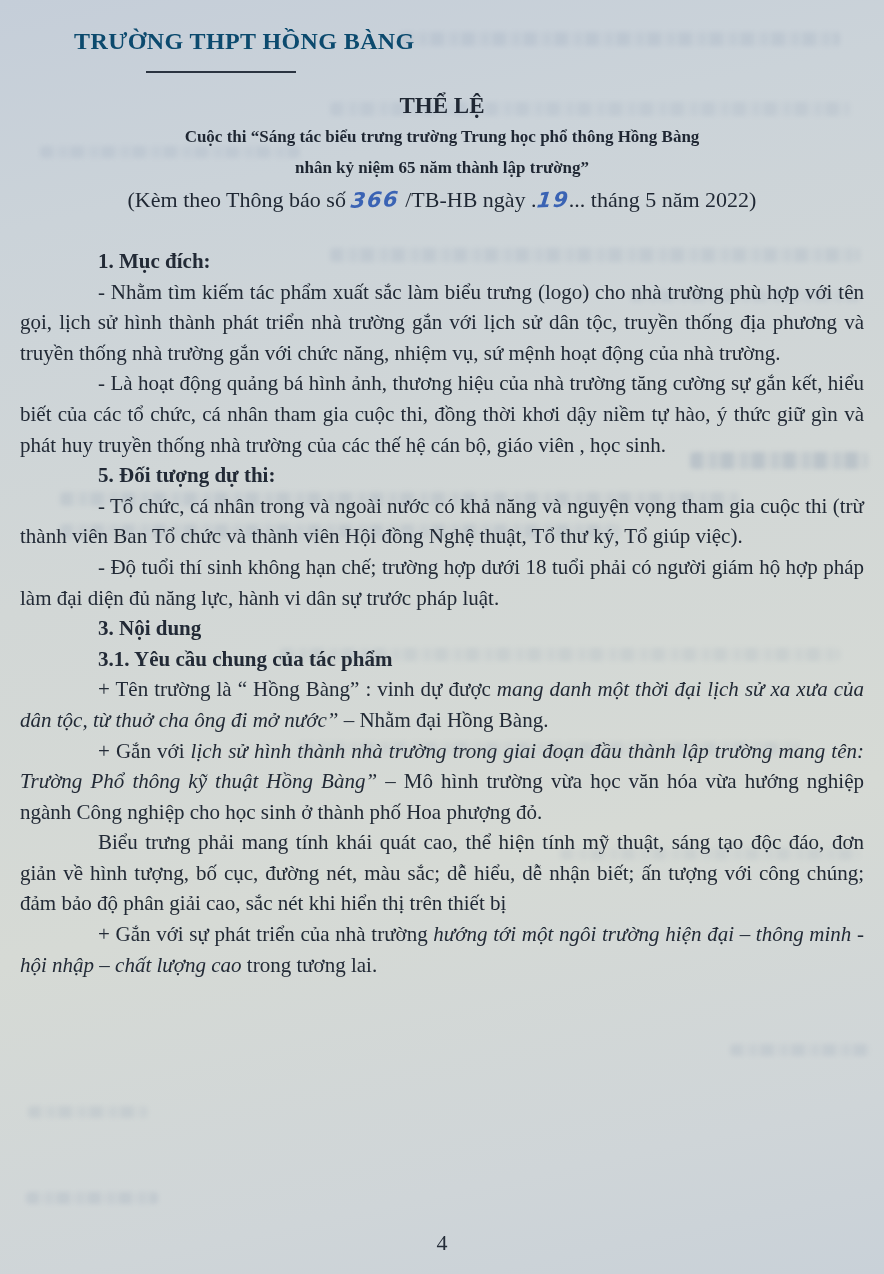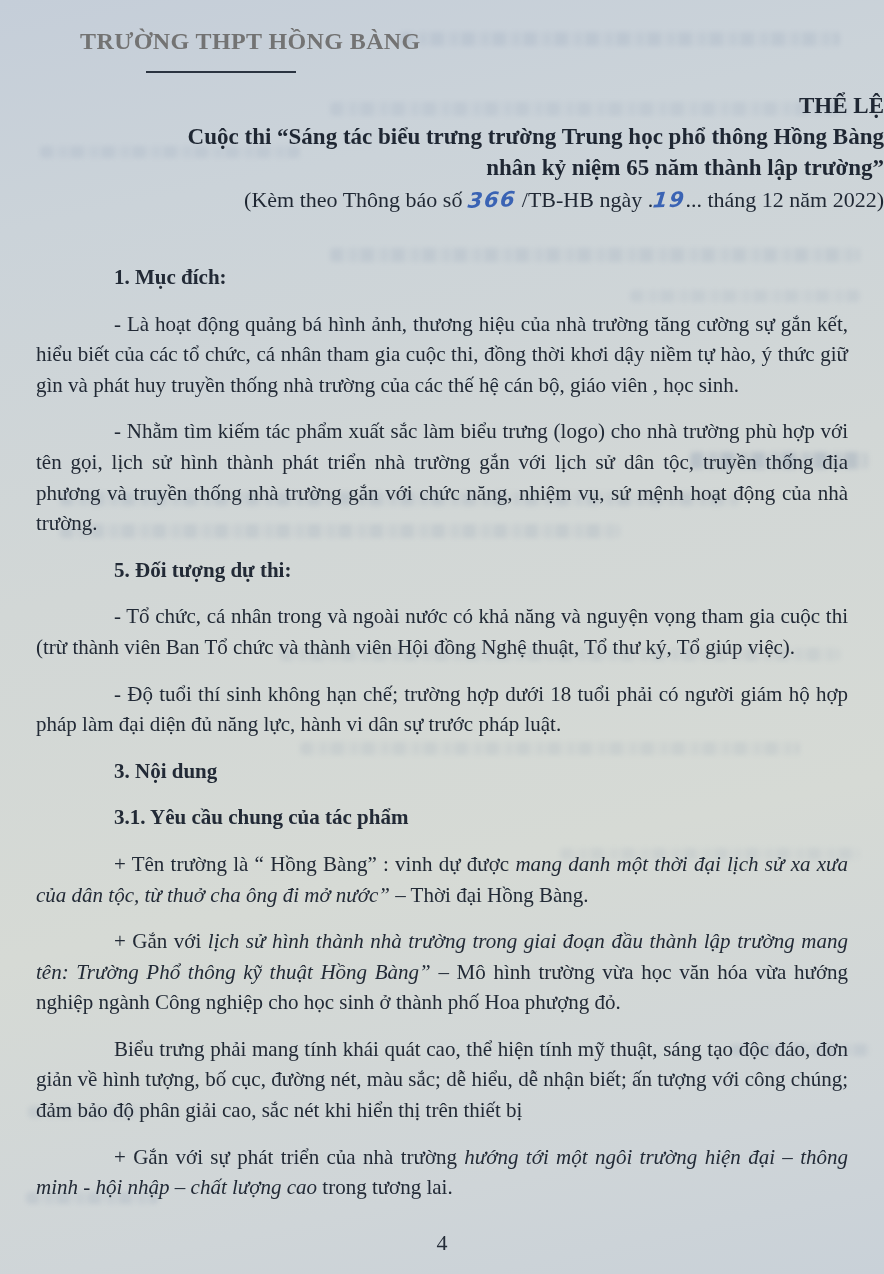--- a/index.html
+++ b/index.html
@@ -1,32 +1,32 @@
 <!DOCTYPE html>
 <html><head>
 <meta charset="utf-8">
 <style>
   html,body{margin:0;padding:0;}
   body{
     width:884px;height:1274px;position:relative;overflow:hidden;
     background:linear-gradient(168deg,#c5ced9 0%,#cbd3d9 16%,#d2d7d6 42%,#d6dad5 66%,#cfd5d8 88%,#c9d1d8 100%);
     font-family:"Liberation Serif",serif;color:#222a36;
   }
-  .org{position:absolute;top:28px;left:80px;font-weight:bold;font-size:24px;letter-spacing:.4px;color:#737373;}
+  .org{position:absolute;top:28px;left:74px;font-weight:bold;font-size:24px;letter-spacing:.4px;color:#0c4a6e;}
   .org-underline{position:absolute;top:71px;left:146px;width:150px;height:2px;background:#2a3340;}
-  .title-block{position:absolute;top:90px;left:0;right:0;text-align:right;color:#1f2733;}
+  .title-block{position:absolute;top:90px;left:0;right:0;text-align:center;color:#1f2733;}
   .doc-type{font-size:23px;font-weight:bold;line-height:31px;}
-  .title-line{font-size:23px;font-weight:bold;line-height:31px;}
+  .title-line{font-size:17px;font-weight:bold;line-height:31px;}
   .note-line{font-size:22px;line-height:31px;margin-top:1px;font-weight:normal;}
   .hand{
     color:#3a63b4;font-family:"DejaVu Sans",sans-serif;font-style:italic;font-weight:600;
     font-size:21px;letter-spacing:1.5px;display:inline-block;transform:skewX(-8deg) rotate(-2deg);
   }
   .body-text{position:absolute;top:246px;left:20px;right:20px;font-size:21px;line-height:30.6px;}
-  .para{margin:16px;text-align:justify;text-indent:78px;}
+  .para{margin:0;text-align:justify;text-indent:78px;}
   .para .bd{font-weight:bold;}
   .para .it{font-style:italic;}
   .footer{position:absolute;top:1230px;left:0;width:100%;text-align:center;font-size:22px;color:#242c38;}
   
   .ghost{
     position:absolute;height:14px;border-radius:4px;filter:blur(2.6px);
     background:repeating-linear-gradient(90deg,
       rgba(96,118,152,.38) 0px,rgba(96,118,152,.38) 11px,
       rgba(96,118,152,.04) 15px,rgba(96,118,152,.30) 23px,
       rgba(96,118,152,.08) 31px);
@@ -65,31 +65,31 @@
 <div class="ghost g13"></div>
 <div class="ghost g14"></div>
 
 <div class="org">TRƯỜNG THPT HỒNG BÀNG</div>
 <div class="org-underline"></div>
 
 <div class="title-block">
   <div class="doc-type">THỂ LỆ</div>
   <div class="title-line">Cuộc thi “Sáng tác biểu trưng trường Trung học phổ thông Hồng Bàng</div>
   <div class="title-line">nhân kỷ niệm 65 năm thành lập trường”</div>
-  <div class="note-line"><span>(Kèm theo Thông báo số </span><span class="hand">366</span><span> /TB-HB ngày .</span><span class="hand">19</span><span>... tháng 12 năm 2022)</span></div>
+  <div class="note-line"><span>(Kèm theo Thông báo số </span><span class="hand">366</span><span> /TB-HB ngày .</span><span class="hand">19</span><span>... tháng 5 năm 2022)</span></div>
 </div>
 
 <div class="body-text">
     <p class="para"><span class="bd">1. Mục đích:</span></p>
+    <p class="para"><span>- Nhằm tìm kiếm tác phẩm xuất sắc làm biểu trưng (logo) cho nhà trường phù hợp với tên gọi, lịch sử hình thành phát triển nhà trường gắn với lịch sử dân tộc, truyền thống địa phương và truyền thống nhà trường gắn với chức năng, nhiệm vụ, sứ mệnh hoạt động của nhà trường.</span></p>
     <p class="para"><span>- Là hoạt động quảng bá hình ảnh, thương hiệu của nhà trường tăng cường sự gắn kết, hiểu biết của các tổ chức, cá nhân tham gia cuộc thi, đồng thời khơi dậy niềm tự hào, ý thức giữ gìn và phát huy truyền thống nhà trường của các thế hệ cán bộ, giáo viên , học sinh.</span></p>
-    <p class="para"><span>- Nhằm tìm kiếm tác phẩm xuất sắc làm biểu trưng (logo) cho nhà trường phù hợp với tên gọi, lịch sử hình thành phát triển nhà trường gắn với lịch sử dân tộc, truyền thống địa phương và truyền thống nhà trường gắn với chức năng, nhiệm vụ, sứ mệnh hoạt động của nhà trường.</span></p>
     <p class="para"><span class="bd">5. Đối tượng dự thi:</span></p>
     <p class="para"><span>- Tổ chức, cá nhân trong và ngoài nước có khả năng và nguyện vọng tham gia cuộc thi (trừ thành viên Ban Tổ chức và thành viên Hội đồng Nghệ thuật, Tổ thư ký, Tổ giúp việc).</span></p>
     <p class="para"><span>- Độ tuổi thí sinh không hạn chế; trường hợp dưới 18 tuổi phải có người giám hộ hợp pháp làm đại diện đủ năng lực, hành vi dân sự trước pháp luật.</span></p>
     <p class="para"><span class="bd">3. Nội dung</span></p>
     <p class="para"><span class="bd">3.1. Yêu cầu chung của tác phẩm</span></p>
-    <p class="para"><span>+ Tên trường là “ Hồng Bàng” : vinh dự được </span><span class="it">mang danh một thời đại lịch sử xa xưa của dân tộc, từ thuở cha ông đi mở nước”</span><span> – Thời đại Hồng Bàng.</span></p>
+    <p class="para"><span>+ Tên trường là “ Hồng Bàng” : vinh dự được </span><span class="it">mang danh một thời đại lịch sử xa xưa của dân tộc, từ thuở cha ông đi mở nước”</span><span> – Nhằm đại Hồng Bàng.</span></p>
     <p class="para"><span>+ Gắn với </span><span class="it">lịch sử hình thành nhà trường trong giai đoạn đầu thành lập trường mang tên: Trường Phổ thông kỹ thuật Hồng Bàng”</span><span> – Mô hình trường vừa học văn hóa vừa hướng nghiệp ngành Công nghiệp cho học sinh ở thành phố Hoa phượng đỏ.</span></p>
     <p class="para"><span>Biểu trưng phải mang tính khái quát cao, thể hiện tính mỹ thuật, sáng tạo độc đáo, đơn giản về hình tượng, bố cục, đường nét, màu sắc; dễ hiểu, dễ nhận biết; ấn tượng với công chúng; đảm bảo độ phân giải cao, sắc nét khi hiển thị trên thiết bị</span></p>
     <p class="para"><span>+ Gắn với sự phát triển của nhà trường </span><span class="it">hướng tới một ngôi trường hiện đại – thông minh - hội nhập – chất lượng cao</span><span> trong tương lai.</span></p>
   </div>
 
 <div class="footer">4</div>
 
 </body></html>

